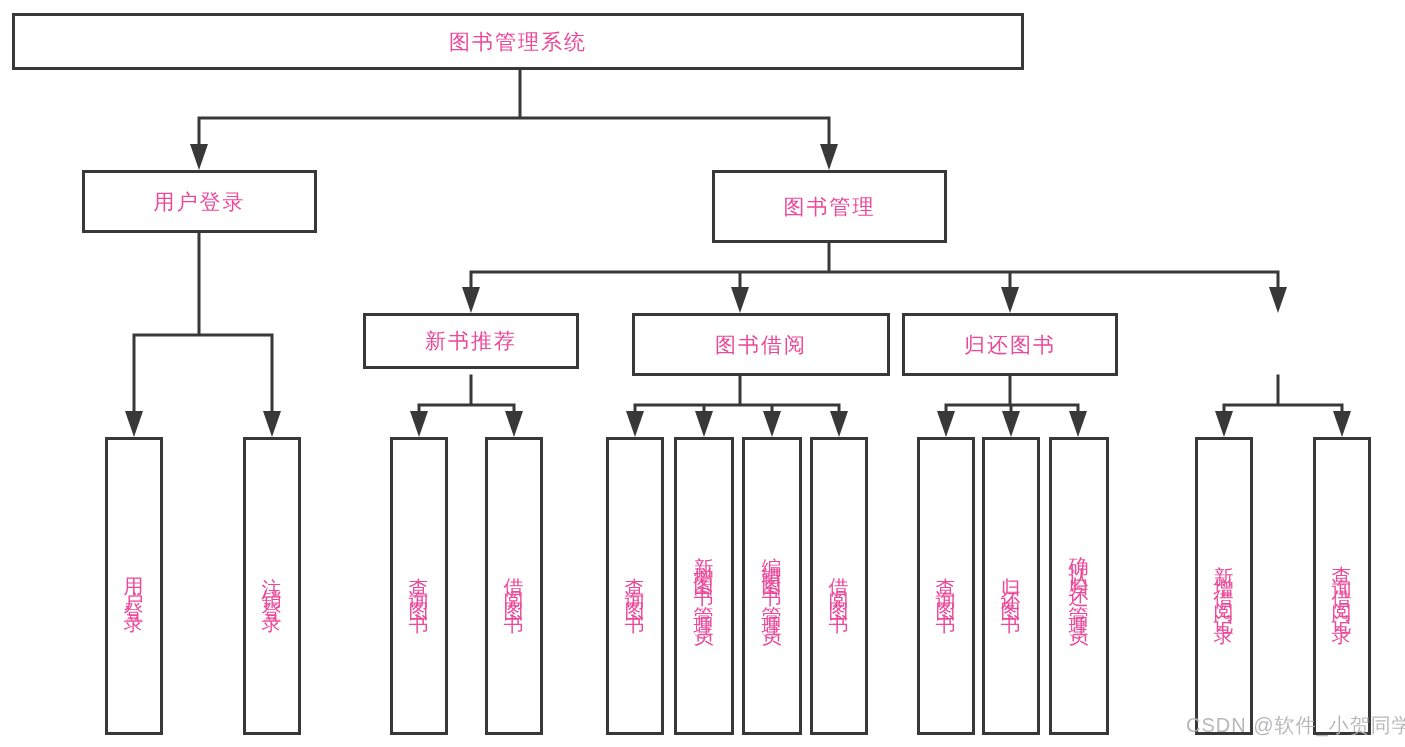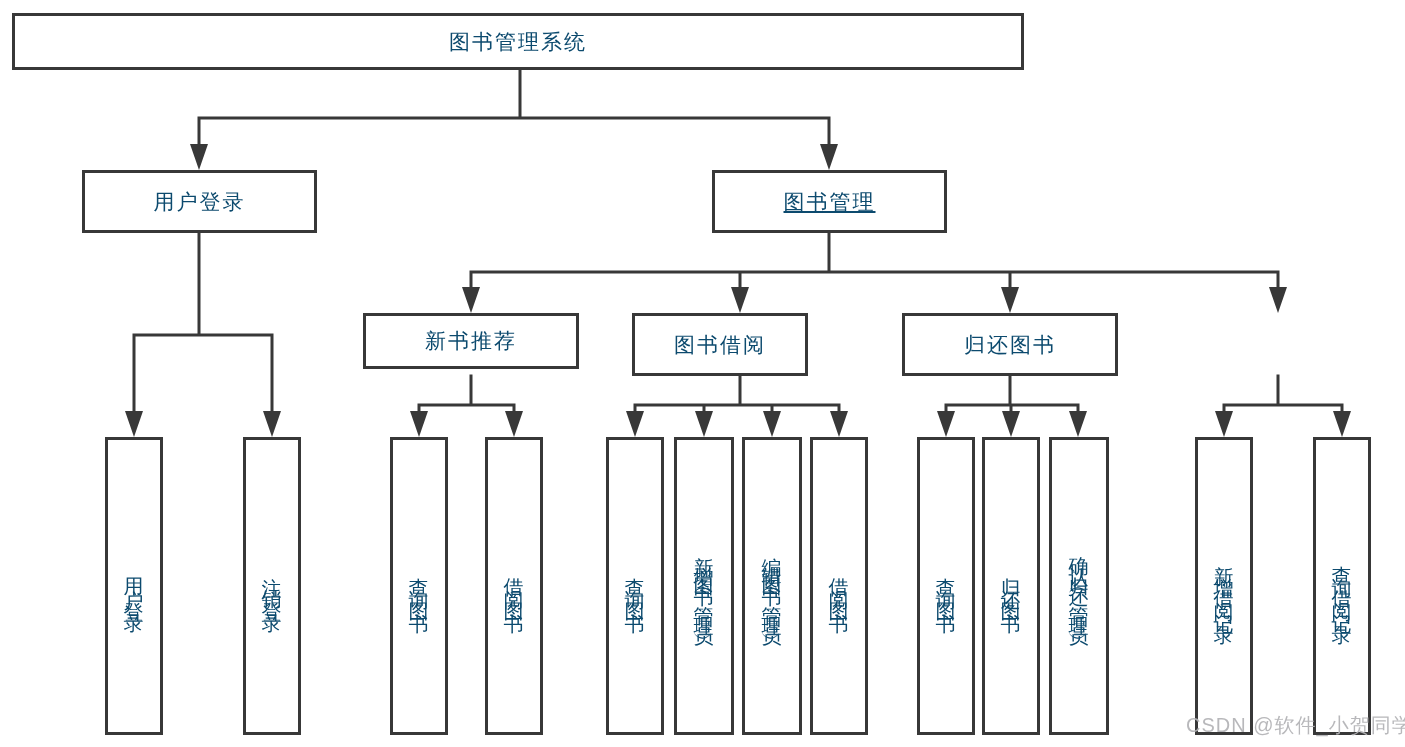--- a/index.html
+++ b/index.html
@@ -33,21 +33,21 @@
     stroke: none;
   }
   .node {
     position: absolute;
     box-sizing: border-box;
     border: 3px solid #383838;
     background: #ffffff;
     display: flex;
     align-items: center;
     justify-content: center;
-    color: #0c4a6e;
+    color: #ec4899;
   }
   .hbox {
     font-size: 21px;
     letter-spacing: 2px;
     white-space: nowrap;
   }
   .vbox {
     writing-mode: vertical-rl;
     font-size: 20px;
     letter-spacing: 12px;
@@ -107,28 +107,28 @@
     <polygon class="arw" points="1333,411 1351,411 1342,437"></polygon>
   </svg>
 
   <div class="node hbox" style="left:12px; top:13px; width:1012px; height:57px;">
     <span>图书管理系统</span>
   </div>
 
   <div class="node hbox" style="left:82px; top:170px; width:235px; height:63px;">
     <span>用户登录</span>
   </div>
-  <div class="node hbox" style="left:712px; top:170px; width:235px; height:63px;text-decoration:underline;">
+  <div class="node hbox" style="left:712px; top:170px; width:235px; height:73px;">
     <span>图书管理</span>
   </div>
 
   <div class="node hbox" style="left:363px; top:313px; width:216px; height:56px;">
     <span>新书推荐</span>
   </div>
-  <div class="node hbox" style="left:632px; top:313px; width:176px; height:63px;">
+  <div class="node hbox" style="left:632px; top:313px; width:258px; height:63px;">
     <span>图书借阅</span>
   </div>
   <div class="node hbox" style="left:902px; top:313px; width:216px; height:63px;">
     <span>归还图书</span>
   </div>
 
   <div class="node vbox" style="left:105px; top:437px; width:58px; height:298px;">
     <span>用户登录</span>
   </div>
   <div class="node vbox" style="left:243px; top:437px; width:58px; height:298px;">

